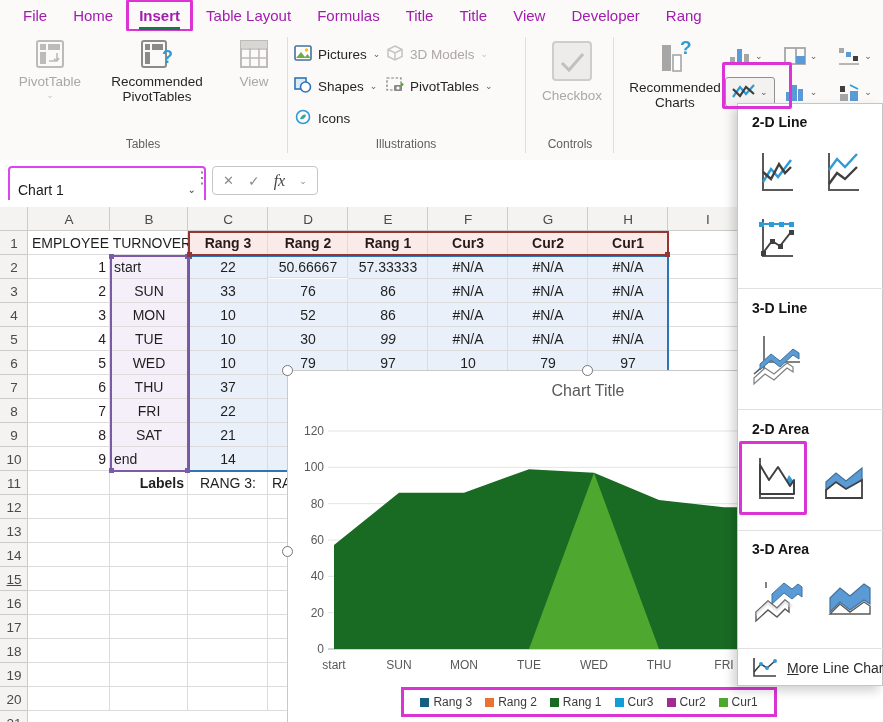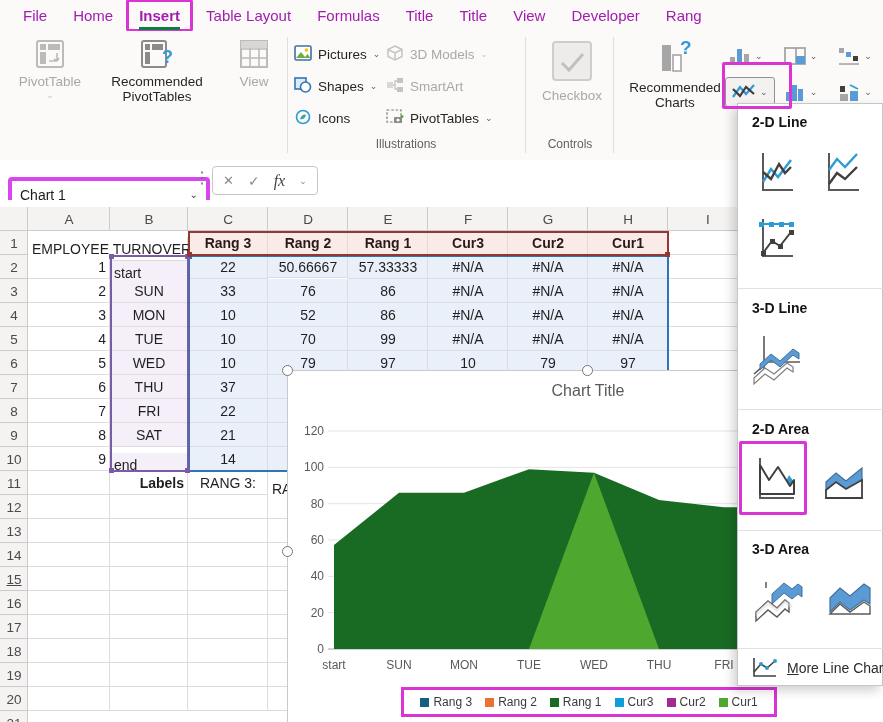--- a/index.html
+++ b/index.html
@@ -30,37 +30,37 @@
   #illu-col2{position:absolute;left:386px;top:10px;display:flex;flex-direction:column;gap:6px;}
   #checkbox-btn{position:absolute;left:534px;top:8px;width:76px;}
   #reccharts-btn{position:absolute;left:616px;top:8px;width:118px;}
   #chartcluster{position:absolute;left:728px;top:10px;width:160px;}
   .clusterrow{display:flex;align-items:center;gap:4px;height:30px;}
   .clusteritem{display:flex;align-items:center;gap:3px;width:58px;}
   #linechart-btn{display:flex;align-items:center;gap:4px;border:1px solid #919191;
                  border-radius:3px;background:#F3F2F1;padding:5px 6px;margin-left:-3px;}
   
   #fbar{position:absolute;left:0;top:160px;width:883px;height:40px;background:#fff;border-bottom:1px solid #D6D3D1;}
-  #namebox{position:absolute;left:8px;top:6px;width:178px;height:27px;border:4px solid #d946ef;border-radius:4px;
-           display:flex;align-items:center;font-size:14px;padding:0 8px;color:#1a1a1a;margin-top:11px;}
+  #namebox{position:absolute;left:8px;top:6px;width:178px;height:27px;border:2px solid #d946ef;border-radius:4px;
+           display:flex;align-items:center;font-size:14px;padding:8px 8px;color:#1a1a1a;}
   #namebox .chev{margin-left:auto;font-size:10px;color:#444;}
   #fdots{position:absolute;left:194px;top:8px;font-size:16px;color:#737373;}
   #fxgroup{position:absolute;left:212px;top:6px;height:27px;border:1px solid #C8C6C4;border-radius:4px;
            display:flex;align-items:center;gap:14px;padding:0 10px;color:#8a8a8a;font-size:15px;}
   #fx-label{font-family:"Liberation Serif",serif;font-style:italic;font-size:16px;color:#444;}
   
   #grid{position:absolute;left:0;top:200px;width:770px;height:522px;background:#fff;}
   .colhdr,.rowhdr{position:absolute;background:#F4F3F2;color:#4a4a4a;font-size:13.5px;
         display:flex;align-items:center;justify-content:center;box-shadow:inset -1px -1px 0 #CBCBCB;}
   .cell{position:absolute;font-size:14px;color:#1f1f1f;display:flex;align-items:center;
         padding:0 4px;box-sizing:border-box;box-shadow:inset -1px -1px 0 #DCDCDC;background:#fff;white-space:nowrap;overflow:hidden;}
   .cell.hdr{background:#FAEBE9;color:#2A1A1A;font-weight:700;}
   .cell.pfill{background:#F4EFF9;}
   .cell.bfill{background:#E9F0FA;}
-  .al-l{justify-content:flex-start;margin-top:6px;} .al-c{justify-content:center;} .al-r{justify-content:flex-end;}
+  .al-l{justify-content:flex-start;} .al-c{justify-content:center;} .al-r{justify-content:flex-end;}
   .bold{font-weight:700;}
   .sel{position:absolute;box-sizing:border-box;pointer-events:none;}
   .sel .hsq{position:absolute;width:5px;height:5px;}
   #sel-red{left:188px;top:31px;width:481px;height:25px;border:2px solid #943634;}
   #sel-red .hsq{background:#943634;}
   #sel-purple{left:110px;top:55px;width:79px;height:217px;border:2px solid #7B5BA5;}
   #sel-purple .hsq{background:#7B5BA5;}
   #sel-blue{left:188px;top:55px;width:481px;height:217px;border:2px solid #2E75B6;}
   #sel-blue .hsq{background:#2E75B6;}
   
@@ -136,20 +136,21 @@
       <span>
         <svg width="30" height="30" viewBox="0 0 30 30">
             <rect x="2" y="2" width="26" height="26" fill="none" stroke="#BDBBB8" stroke-width="2"></rect>
             <path d="M2 10h26M2 19h26M11 2v26M20 2v26" stroke="#BDBBB8" stroke-width="1.6"></path>
             <rect x="2" y="2" width="26" height="7" fill="#D9D7D4"></rect>
           </svg>
       </span>
       <span class="lbl">View</span>
     </div>
   </div>
+  <div class="grouplabel" style="left:14px;width:258px;">Tables</div>
   <div class="vsep" style="left:287px;"></div>
 
   <div id="illu-col1">
     <div class="smallbtn">
       <span><svg width="18" height="16" viewBox="0 0 18 16">
             <rect x="1" y="1" width="16" height="14" rx="1.5" fill="#fff" stroke="#41719C" stroke-width="1.6"></rect>
             <circle cx="12.5" cy="5" r="1.8" fill="#FFC000"></circle>
             <path d="M2 13l5-6 4 5 2.5-3 3 4z" fill="#70AD47"></path>
           </svg></span>
       <span>Pictures</span>
@@ -172,29 +173,20 @@
     </div>
   </div>
   <div id="illu-col2">
     <div class="smallbtn disabled">
       <span><svg width="18" height="16" viewBox="0 0 18 16">
             <path d="M9 1l7 3.5v7L9 15 2 11.5v-7z" fill="none" stroke="#C6C4C2" stroke-width="1.5"></path>
             <path d="M2 4.5L9 8l7-3.5M9 8v7" stroke="#C6C4C2" stroke-width="1.5" fill="none"></path>
           </svg></span>
       <span>3D Models</span>
       <span class="chev">⌄</span>
-    </div>
-    <div class="smallbtn disabled">
-      <span><svg width="18" height="16" viewBox="0 0 18 16">
-            <rect x="1" y="5" width="6" height="6" fill="#D9D7D4"></rect>
-            <rect x="11" y="1" width="6" height="5" fill="#C6C4C2"></rect>
-            <rect x="11" y="10" width="6" height="5" fill="#C6C4C2"></rect>
-            <path d="M7 8h2m0 0V4h2m-2 4v4h2" stroke="#C6C4C2" fill="none" stroke-width="1.3"></path>
-          </svg></span>
-      <span>SmartArt</span>
     </div>
     <div class="smallbtn">
       <span><svg width="18" height="16" viewBox="0 0 18 16">
             <rect x="1" y="1" width="14" height="12" fill="none" stroke="#7A7A7A" stroke-width="1.2" stroke-dasharray="2.5 1.8"></rect>
             <rect x="8" y="8" width="8" height="6" rx="1" fill="#8a8a8a"></rect>
             <circle cx="12" cy="11" r="1.6" fill="#fff"></circle>
             <path d="M16 6v3m-1.5-1.5h3" stroke="#4EA72E" stroke-width="1.4"></path>
           </svg></span>
       <span>PivotTables</span>
       <span class="chev">⌄</span>
@@ -348,22 +340,22 @@
       <div class="cell bfill al-c" style="left: 268px; top: 103px; width: 80px; height: 24px;">52</div>
       <div class="cell bfill al-c" style="left: 348px; top: 103px; width: 80px; height: 24px;">86</div>
       <div class="cell bfill al-c" style="left: 428px; top: 103px; width: 80px; height: 24px;">#N/A</div>
       <div class="cell bfill al-c" style="left: 508px; top: 103px; width: 80px; height: 24px;">#N/A</div>
       <div class="cell bfill al-c" style="left: 588px; top: 103px; width: 80px; height: 24px;">#N/A</div>
       <div class="cell" style="left: 668px; top: 103px; width: 80px; height: 24px;"></div>
       <div class="rowhdr" style="left: 0px; top: 127px; width: 28px; height: 24px;">5</div>
       <div class="cell al-r" style="left: 28px; top: 127px; width: 82px; height: 24px;">4</div>
       <div class="cell pfill al-c" style="left: 110px; top: 127px; width: 78px; height: 24px;">TUE</div>
       <div class="cell bfill al-c" style="left: 188px; top: 127px; width: 80px; height: 24px;">10</div>
-      <div class="cell bfill al-c" style="left: 268px; top: 127px; width: 80px; height: 24px;">70</div>
-      <div class="cell bfill al-c" style="left: 348px; top: 127px; width: 80px; height: 24px;">99</div>
+      <div class="cell bfill al-c" style="left: 268px; top: 127px; width: 80px; height: 24px;">30</div>
+      <div class="cell bfill al-c" style="left: 348px; top: 127px; width: 80px; height: 24px; font-style: italic;">99</div>
       <div class="cell bfill al-c" style="left: 428px; top: 127px; width: 80px; height: 24px;">#N/A</div>
       <div class="cell bfill al-c" style="left: 508px; top: 127px; width: 80px; height: 24px;">#N/A</div>
       <div class="cell bfill al-c" style="left: 588px; top: 127px; width: 80px; height: 24px;">#N/A</div>
       <div class="cell" style="left: 668px; top: 127px; width: 80px; height: 24px;"></div>
       <div class="rowhdr" style="left: 0px; top: 151px; width: 28px; height: 24px;">6</div>
       <div class="cell al-r" style="left: 28px; top: 151px; width: 82px; height: 24px;">5</div>
       <div class="cell pfill al-c" style="left: 110px; top: 151px; width: 78px; height: 24px;">WED</div>
       <div class="cell bfill al-c" style="left: 188px; top: 151px; width: 80px; height: 24px;">10</div>
       <div class="cell bfill al-c" style="left: 268px; top: 151px; width: 80px; height: 24px;">79</div>
       <div class="cell bfill al-c" style="left: 348px; top: 151px; width: 80px; height: 24px;">97</div>

